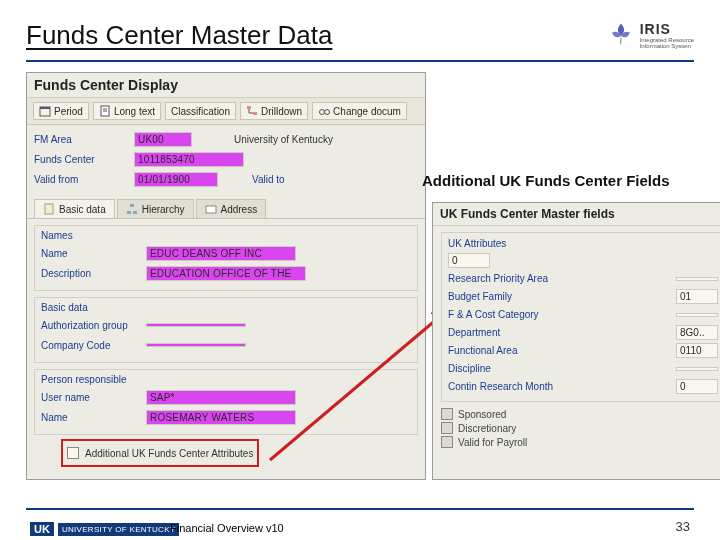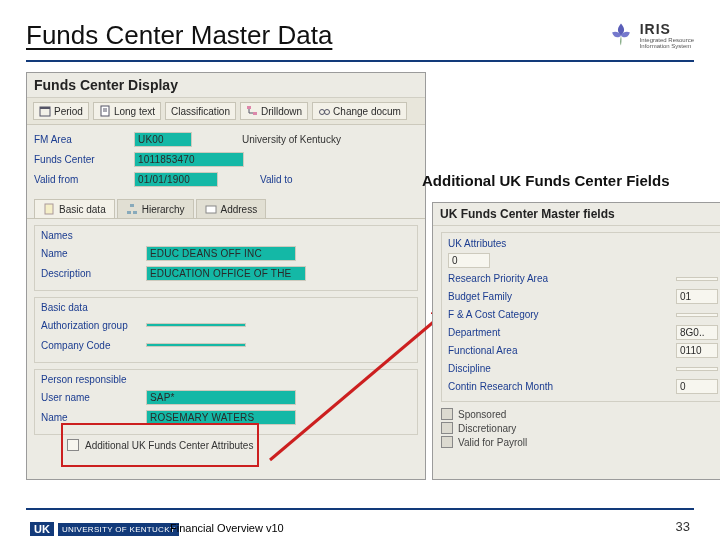--- a/index.html
+++ b/index.html
@@ -23,37 +23,37 @@
     }
     .sap-title { padding: 4px 7px; font-size: 14px; font-weight: bold; color: #232323; background: #ecebe4; border-bottom: 1px solid #d1cfc4; }
     .toolbar { display: flex; gap: 4px; padding: 4px 6px; background: #e8e6db; border-bottom: 1px solid #ccc9bc; }
     .tbtn { display: flex; align-items: center; gap: 3px; padding: 2px 5px; border: 1px solid #c7c4b6; background: #f3f1e8; font-size: 10px; }
     .tbtn .ic { width: 12px; height: 12px; display: inline-block; }
     .fields { padding: 5px 7px; }
     .row { display: flex; align-items: center; min-height: 18px; margin-bottom: 2px; }
     .lbl { color: #1b3c90; font-size: 10px; }
     .w100 { width: 100px; }
     .w105 { width: 105px; }
-    .val { background: #14b8a6; border: 1px solid #cdcabd; padding: 1px 3px; margin-right: 12px; font-size: 10px; letter-spacing: 0.2px; }
+    .val { background: #d946ef; border: 1px solid #cdcabd; padding: 1px 3px; margin-right: 4px; font-size: 10px; letter-spacing: 0.2px; }
     .v58 { width: 58px; }
     .v110 { width: 110px; }
     .v82 { width: 84px; }
     .v150 { width: 150px; }
     .v160 { width: 160px; }
     .v100 { width: 100px; }
     .txt { font-size: 10px; color: #333; }
     .tabs { display: flex; gap: 2px; padding: 0 7px; margin-top: 4px; border-bottom: 1px solid #c7c4b6; }
     .tab { padding: 3px 8px; font-size: 10px; border: 1px solid #c7c4b6; border-bottom: none; background: #e1dfd3; display:flex; align-items:center; gap:4px; }
     .tab.active { background: #f3f1e8; }
     .panel { border: 1px solid #d1cfc4; margin: 6px 7px; padding: 4px 6px 6px 6px; background: #ecebe4; }
     .panel-title { color: #1b3c90; font-size: 10px; margin-bottom: 3px; }
     .attr-row {
       position: absolute; left: 34px; bottom: 12px;
       display:flex; align-items:center; gap:6px;
-      border: 2px solid #cc1f1f; padding: 14px 4px;
+      border: 2px solid #cc1f1f; padding: 6px 4px;
     }
     .chk { width:12px; height:12px; border:1px solid #888; background:#f7f6ef; }
 
     .arrow { position: absolute; top: 300px; left: 260px; width: 260px; height: 170px; pointer-events: none; }
 
     .sap-window2 {
       position: absolute; top: 202px; left: 432px; width: 302px; height: 278px;
       border: 1px solid #9b9b9b; background: #ecebe4;
       font-family: Tahoma, Arial, sans-serif; font-size: 10px; color: #2a2a2a;
     }

